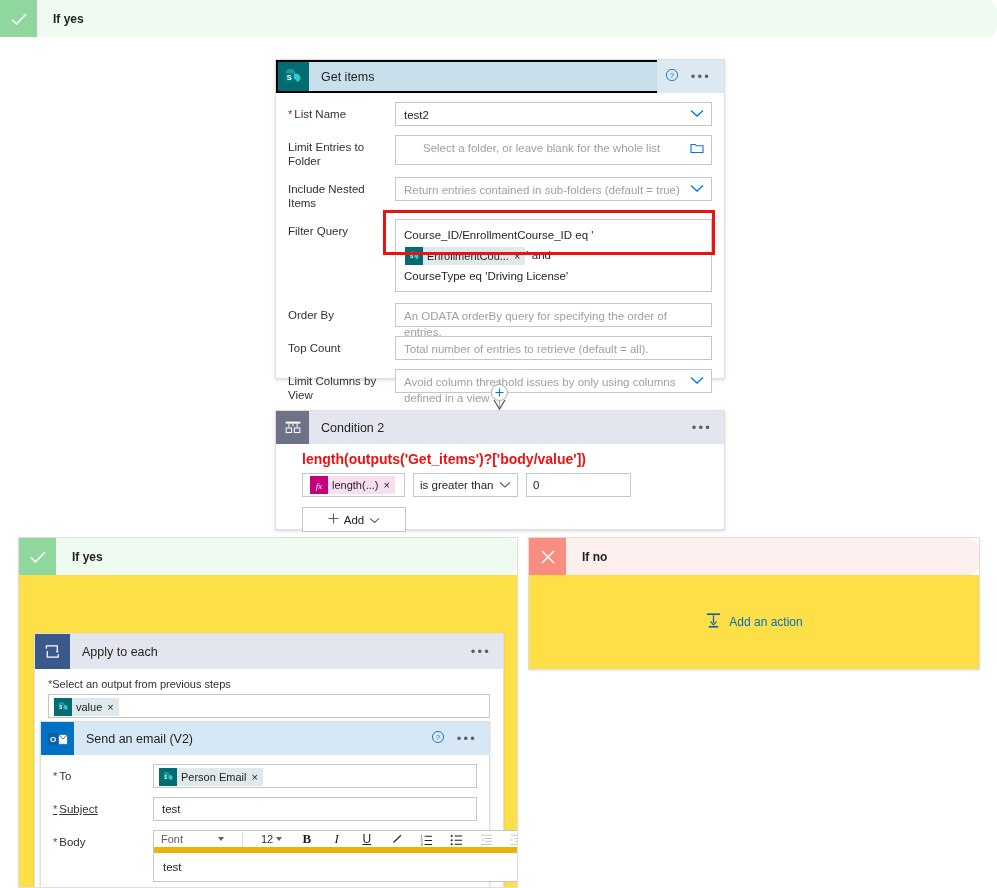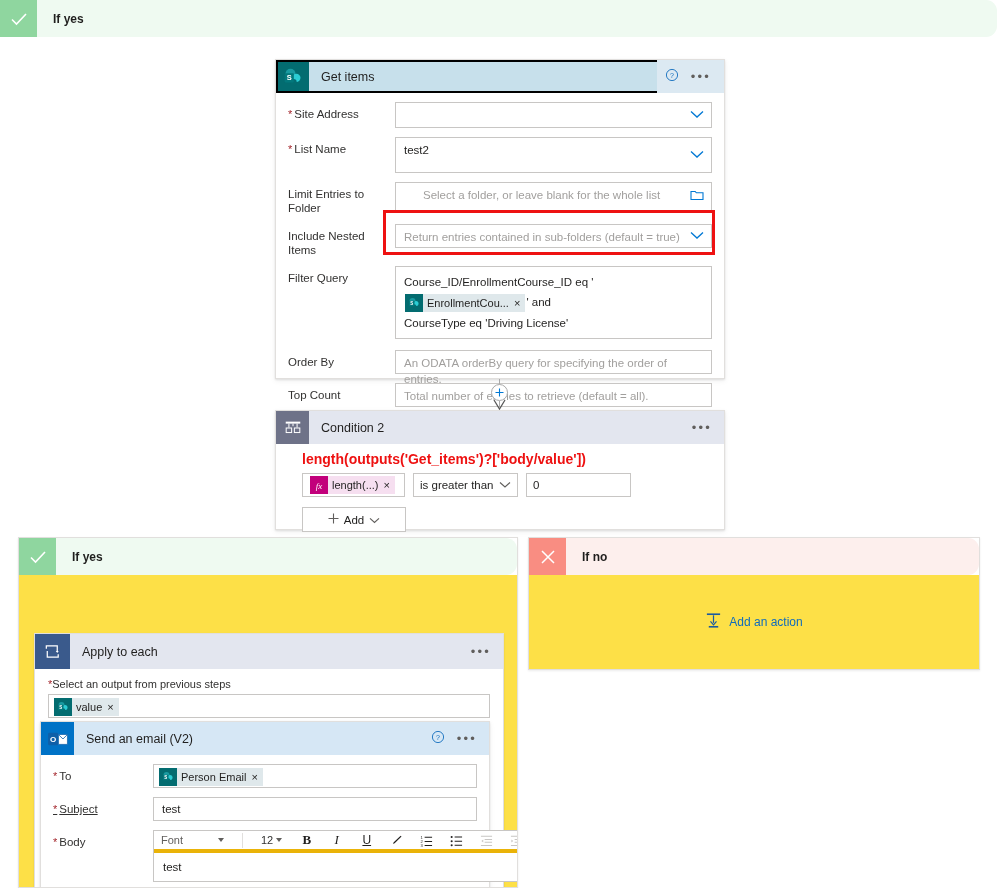--- a/index.html
+++ b/index.html
@@ -175,21 +175,21 @@
   
   .add-action {
     display: inline-flex; align-items: center; gap: 7px;
     color: #0f6cbd; font-size: 12px; cursor: pointer;
   }
 
   
   .rte { border: 1px solid #c8c6c4; background: #fff; }
   .rte-tb {
     display: flex; align-items: center;
-    height: 22px; border-bottom: 4px solid #eab308;
+    height: 22px; border-bottom: 6px solid #eab308;
     padding: 0 3px; gap: 13px;
   }
   .tb-sep { width: 1px; height: 15px; background: #e1dfdd; margin: 0 2px; }
   .tb-font {
     display: flex; align-items: center; justify-content: space-between;
     width: 70px; font-size: 11px; color: #605e5c; padding: 0 3px 0 4px; cursor: pointer;
   }
   .tb-size {
     display: flex; align-items: center; gap: 3px;
     font-size: 11px; color: #323130; padding: 0 3px; cursor: pointer;
@@ -237,38 +237,25 @@
         <svg width="14" height="14" viewBox="0 0 16 16">
             <circle cx="8" cy="8" r="6.4" fill="none" stroke="#0f6cbd" stroke-width="1"></circle>
             <text x="8" y="11.3" font-size="8" fill="#0f6cbd" text-anchor="middle" font-family="Liberation Sans, sans-serif">?</text>
           </svg>
       </span>
       <span class="ellipsis">•••</span>
     </div>
 
     <div class="form-body" style="padding-top:9px;">
       
-      <div class="frow">
-        <div class="flabel req">Site Address</div>
-        <div class="fctl">
-          <div class="fbox" style="height:26px;">
-            <span></span>
-            <span class="chev">
-              <svg width="14" height="9" viewBox="0 0 14 9">
-                  <path d="M1 1.5 L7 7 L13 1.5" stroke="#0078d4" stroke-width="1.3" fill="none"></path>
-                </svg>
-            </span>
-          </div>
-        </div>
-      </div>
       
       <div class="frow">
         <div class="flabel req">List Name</div>
         <div class="fctl">
-          <div class="fbox" style="height:36px;">
+          <div class="fbox" style="height:24px;">
             <span>test2</span>
             <span class="chev">
               <svg width="14" height="9" viewBox="0 0 14 9">
                   <path d="M1 1.5 L7 7 L13 1.5" stroke="#0078d4" stroke-width="1.3" fill="none"></path>
                 </svg>
             </span>
           </div>
         </div>
       </div>
       

